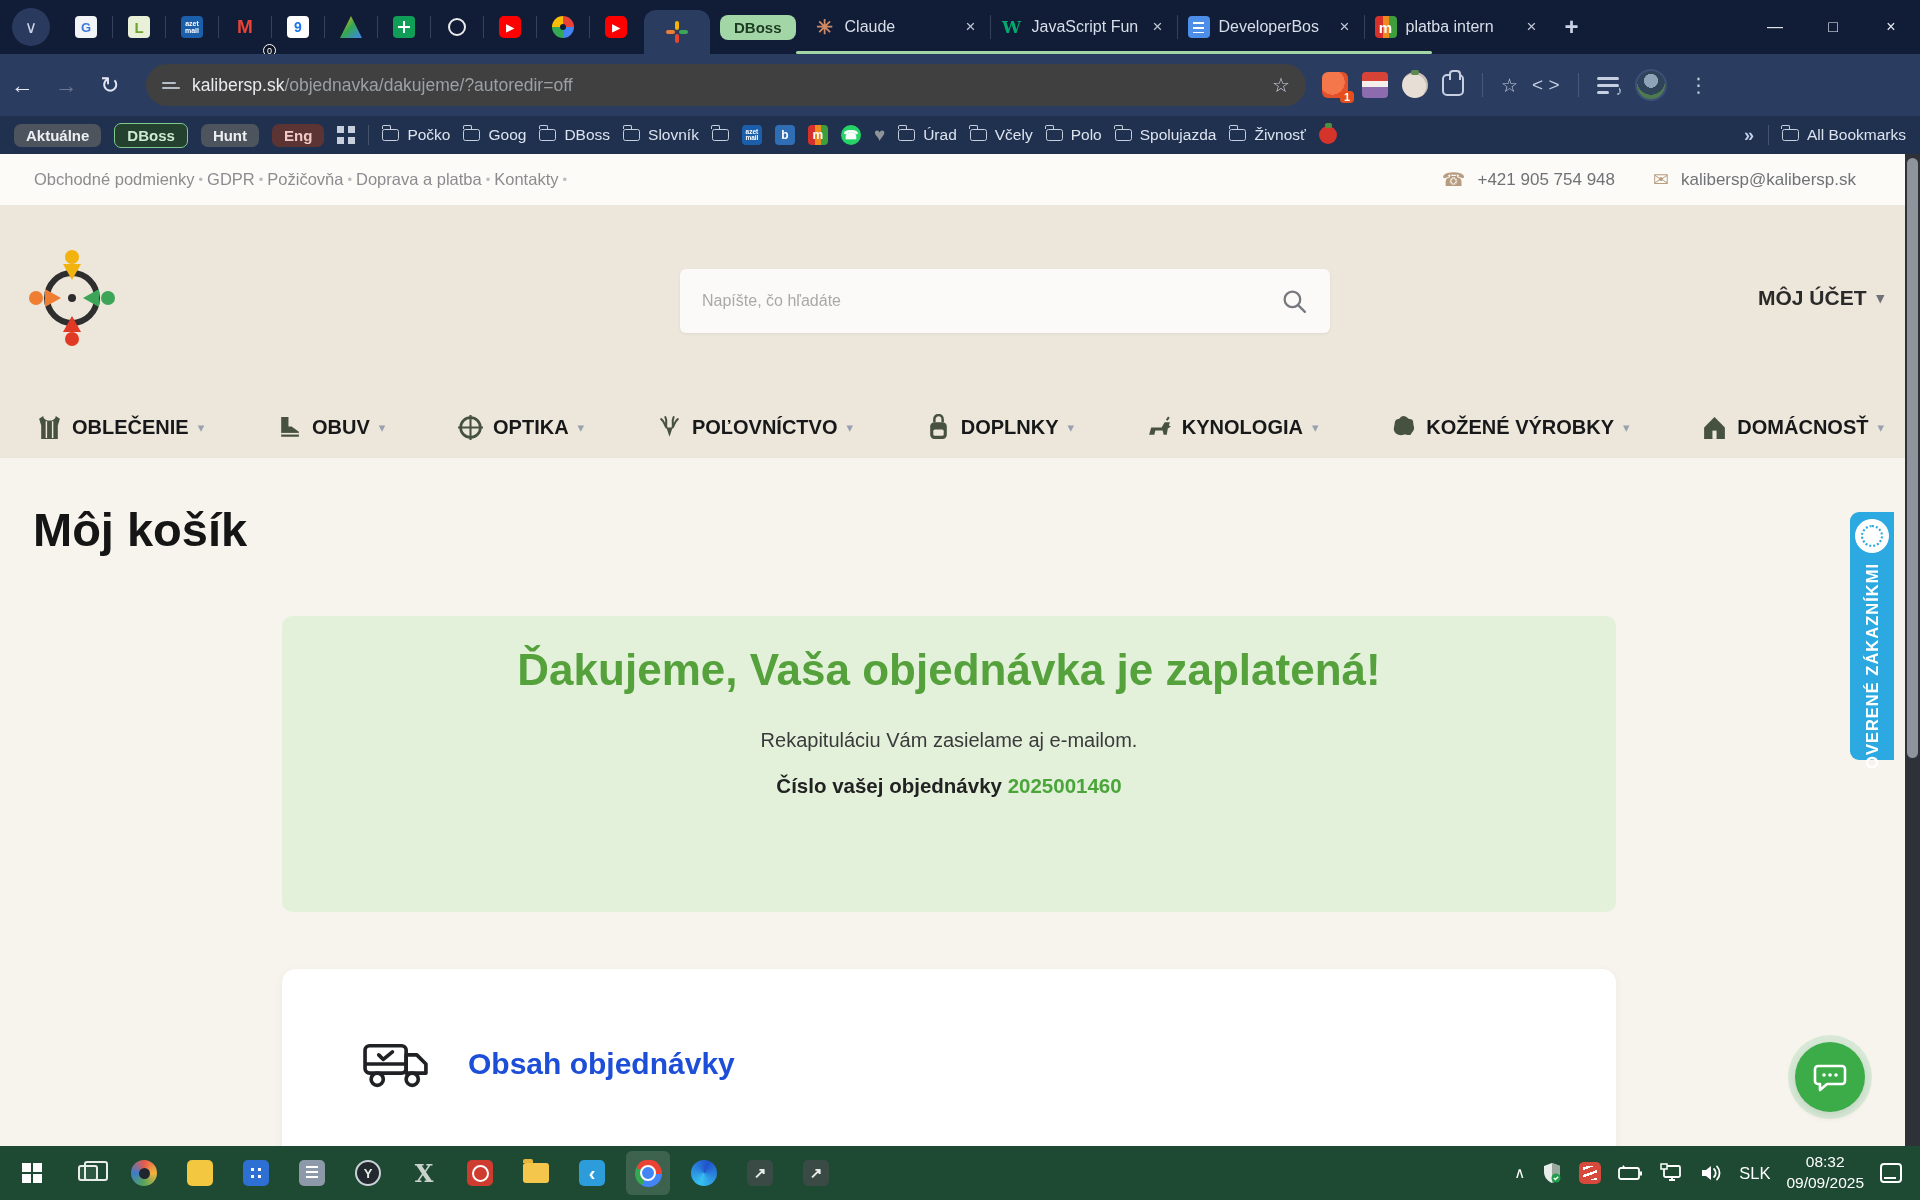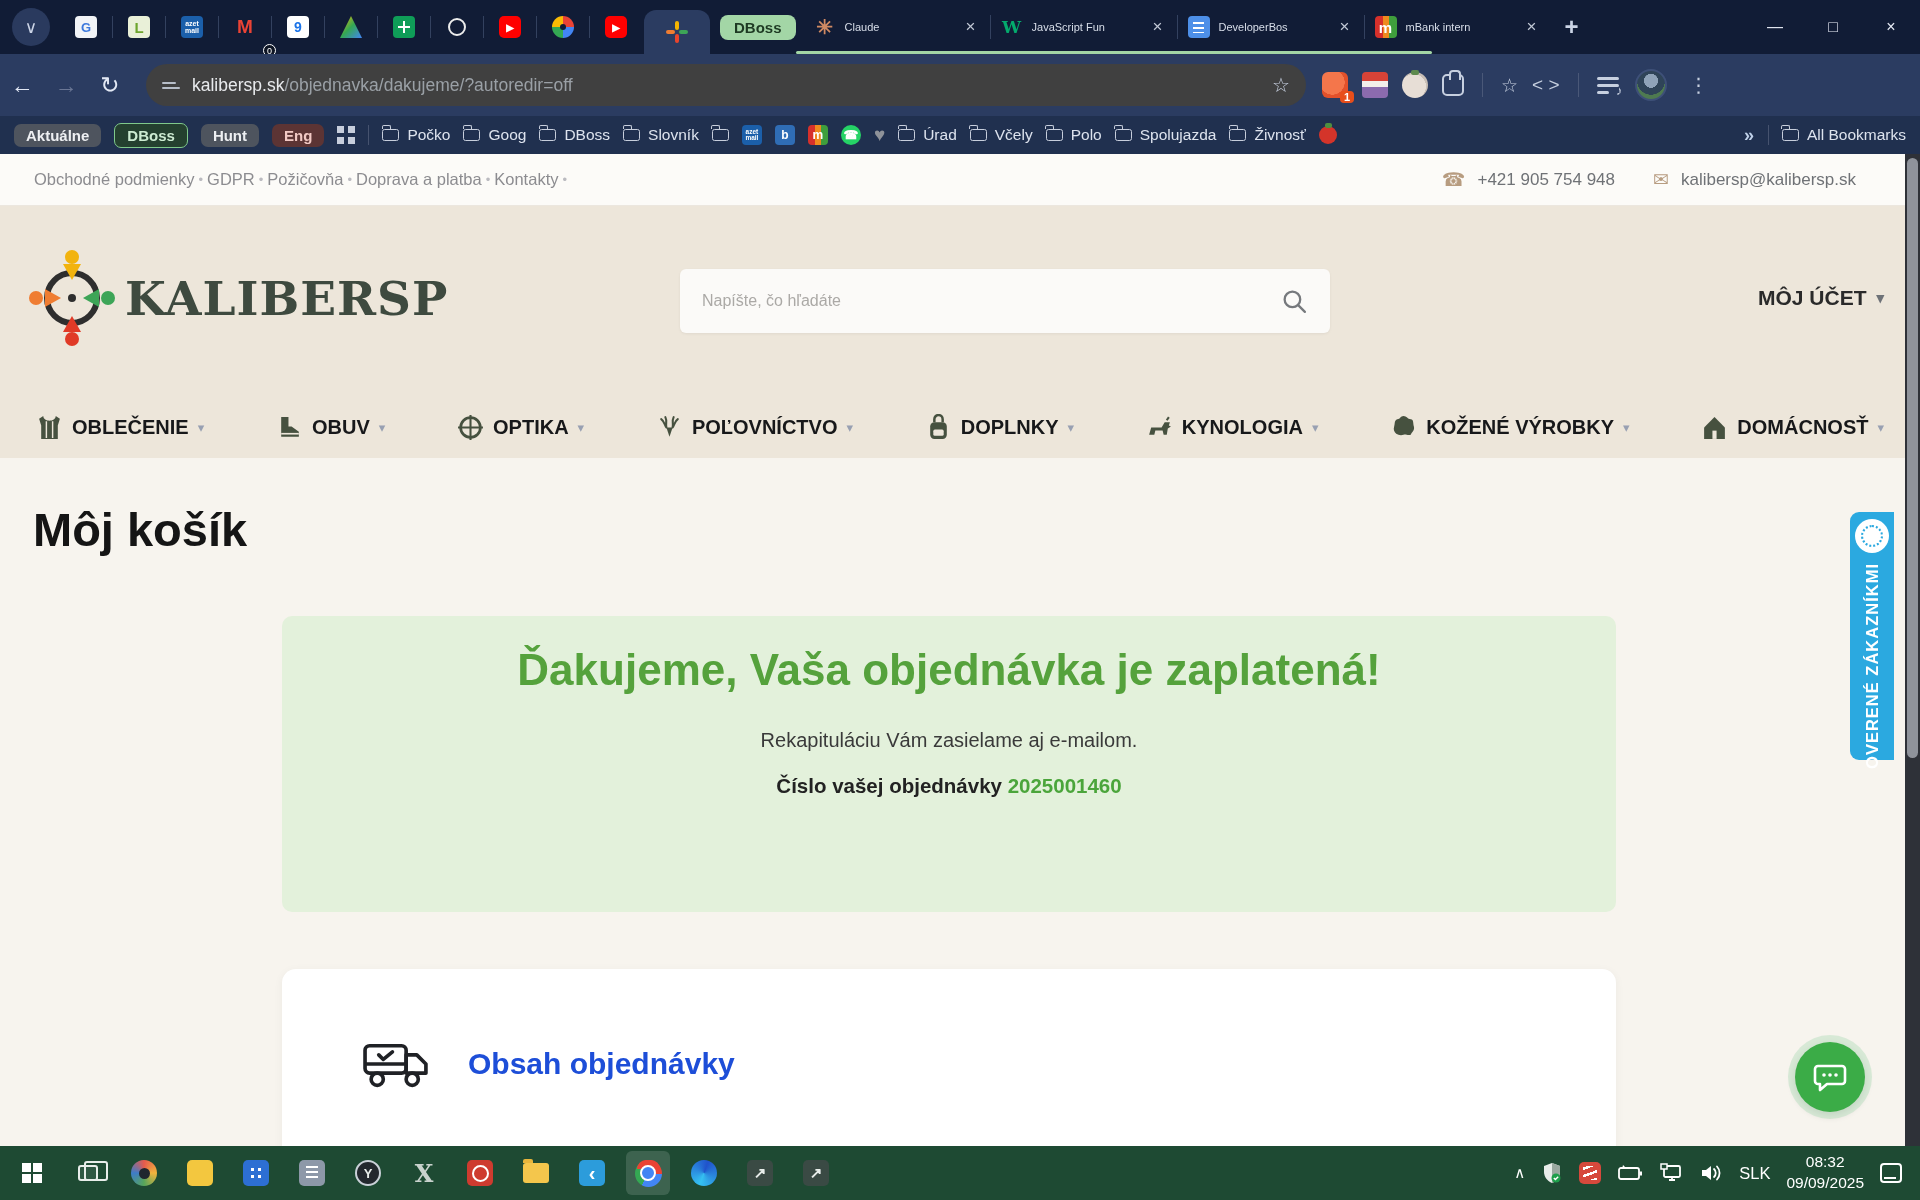--- a/index.html
+++ b/index.html
@@ -29,21 +29,21 @@
   .fav.gphotos::after{content:"";width:6px;height:6px;border-radius:50%;background:#111C36;}
   .active-pin{width:66px;height:44px;align-self:flex-end;background:#2B3C61;border-radius:12px 12px 0 0;display:flex;align-items:center;justify-content:center;margin:0 2px;}
   .kcross{position:relative;width:22px;height:22px;}
   .kcross span{position:absolute;border-radius:2px;}
   .kc-t{left:9px;top:0;width:4px;height:9px;background:#F5B400;}
   .kc-b{left:9px;bottom:0;width:4px;height:9px;background:#E8452C;}
   .kc-l{left:0;top:9px;width:9px;height:4px;background:#EF7D32;}
   .kc-r{right:0;top:9px;width:9px;height:4px;background:#3DA557;}
   .group-chip{background:#A3D6A6;color:#1E3A23;font-weight:bold;font-size:15px;padding:4px 14px;border-radius:8px;margin:0 8px;}
   .tab{width:186px;height:54px;display:flex;align-items:center;padding:0 10px;gap:9px;position:relative;}
-  .tab .tlabel{flex:1;color:#D8DEE9;font-size:11px;white-space:nowrap;overflow:hidden;}
+  .tab .tlabel{flex:1;color:#D8DEE9;font-size:16px;white-space:nowrap;overflow:hidden;}
   .tab .tclose{color:#C2C9D6;font-size:17px;width:18px;text-align:center;}
   .tsep{width:1px;height:24px;background:#33415F;}
   .fav.claude{background:transparent;color:#D08A63;font-size:20px;}
   .fav.w3{background:transparent;color:#04AA6D;font-size:17px;font-family:"DejaVu Serif",serif;}
   .fav.devdoc{background:#4D8FE8;}
   .fav.devdoc::after{content:"";width:11px;height:11px;background:repeating-linear-gradient(#fff 0 2px,transparent 2px 5px);}
   .fav.mbank{background:linear-gradient(90deg,#D6302B 0 35%,#EF8A1E 35% 65%,#3F9E3C 65%);color:#fff;font-size:15px;}
   .newtab{color:#CBD4E6;font-size:24px;margin:0 14px;font-weight:bold;}
   .group-underline{position:absolute;bottom:0;left:796px;width:636px;height:3px;background:#A3D6A6;border-radius:2px;}
   .win-controls{margin-left:auto;display:flex;height:54px;}
@@ -284,21 +284,21 @@
     </div>
     <span class="tsep"></span>
     <div class="tab">
       <span class="fav devdoc"></span>
       <span class="tlabel">DeveloperBos</span>
       <span class="tclose">×</span>
     </div>
     <span class="tsep"></span>
     <div class="tab">
       <span class="fav mbank">m</span>
-      <span class="tlabel">mBank intern</span>
+      <span class="tlabel">platba intern</span>
       <span class="tclose">×</span>
     </div>
     <div class="newtab">+</div>
 
     <div class="group-underline"></div>
 
     <div class="win-controls">
       <div class="wc">—</div>
       <div class="wc">□</div>
       <div class="wc">×</div>
@@ -430,21 +430,20 @@
             <span class="sdot"></span>
           <span class="a-topdot"></span>
             <span class="arr a-top"></span>
           <span class="a-botdot"></span>
             <span class="arr a-bot"></span>
           <span class="a-leftdot"></span>
             <span class="arr a-left"></span>
           <span class="a-rightdot"></span>
             <span class="arr a-right"></span>
         </span>
-        <span class="logotext">KALIBERSP</span>
       </div>
       <div class="searchbox">
         <input type="text" placeholder="Napíšte, čo hľadáte" style="">
         <svg class="nsvg" width="26" height="26" viewBox="0 0 26 26">
             <circle cx="11" cy="11" r="7.5" fill="none" stroke="#76797D" stroke-width="2.2"></circle>
             <line x1="17" y1="17" x2="23" y2="23" stroke="#76797D" stroke-width="2.2" stroke-linecap="round"></line>
           </svg>
       </div>
       <div class="account">
         <span>MÔJ ÚČET</span>

